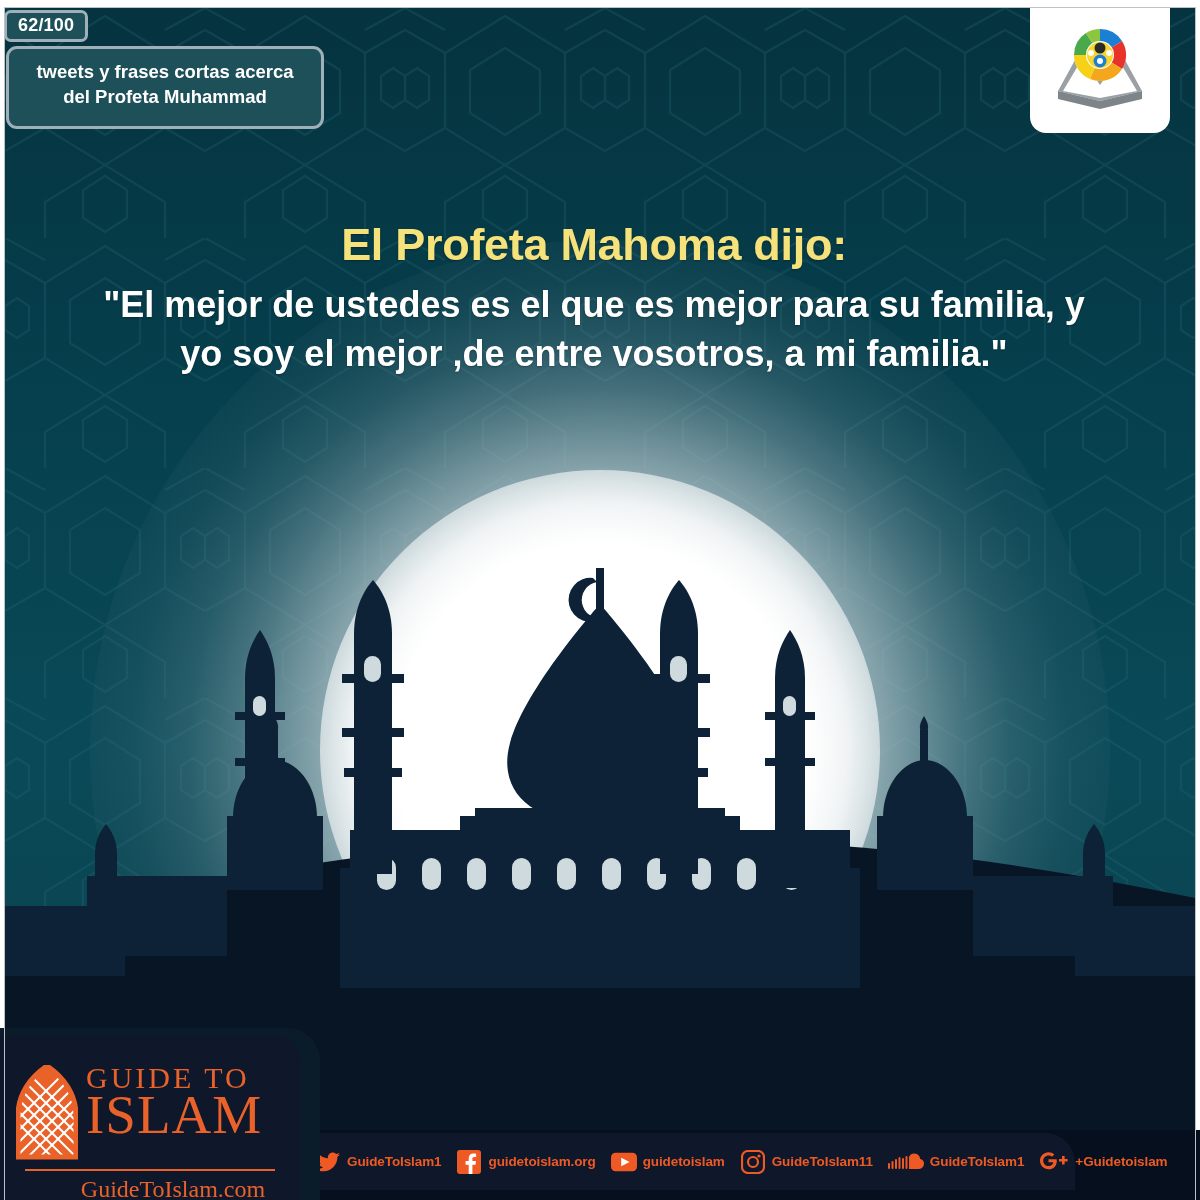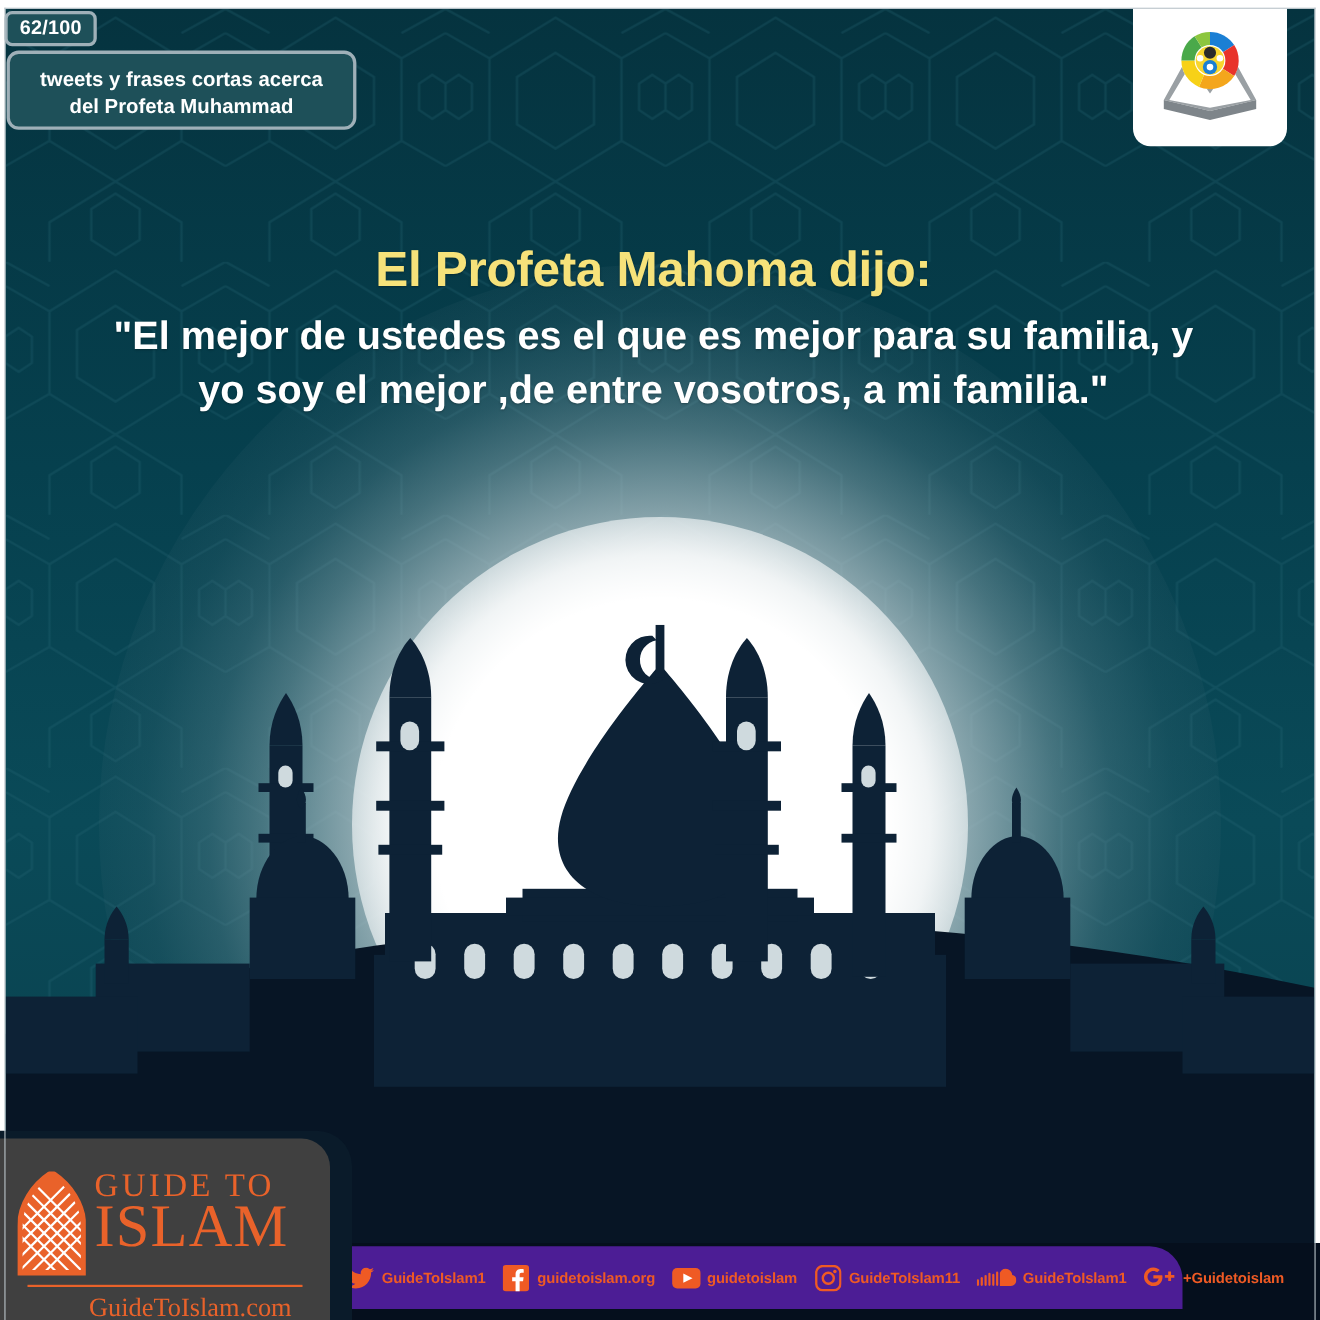--- a/index.html
+++ b/index.html
@@ -111,21 +111,21 @@
   
   .title-box {
     position: absolute;
     left: 6px; top: 46px;
     z-index: 29;
     width: 318px;
     box-sizing: border-box;
     background: #1e5059;
     border: 3px solid #9fb0b8;
     border-radius: 11px;
-    padding: 11px 14px 6px 14px;
+    padding: 11px 14px 17px 14px;
     color: #ffffff;
     font-size: 18.5px;
     font-weight: bold;
     line-height: 1.33;
     text-align: center;
   }
 
   
   .brand-card {
     position: absolute;
@@ -168,21 +168,21 @@
     text-shadow: 0 1px 2px rgba(0,0,0,0.28);
   }
 
   
   .logo-card {
     position: absolute;
     left: 0px; top: 1035px;
     z-index: 32;
     width: 300px;
     height: 165px;
-    background: #404040;
+    background: #0f172a;
     border-top-right-radius: 26px;
   }
   .logo-card-outline {
     position: absolute;
     left: 0px; top: 1028px;
     z-index: 31;
     width: 320px;
     height: 172px;
     background: #0a1b2a;
     border-top-right-radius: 32px;
@@ -225,21 +225,21 @@
     padding-left: 28px;
   }
 
   
   .social-bar {
     position: absolute;
     left: 255px; top: 1133px;
     z-index: 28;
     width: 820px;
     height: 57px;
-    background: #4c1d95;
+    background: #0f172a;
     border-top-left-radius: 30px;
     border-top-right-radius: 30px;
     display: flex;
     padding-left: 60px;
     box-sizing: border-box;
   }
   .social-item {
     display: flex;
     align-items: center;
     margin-right: 15px;

